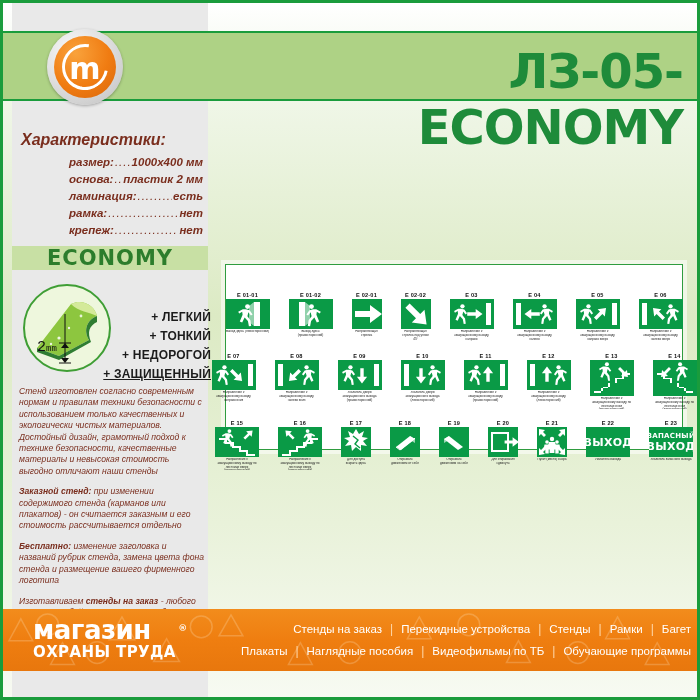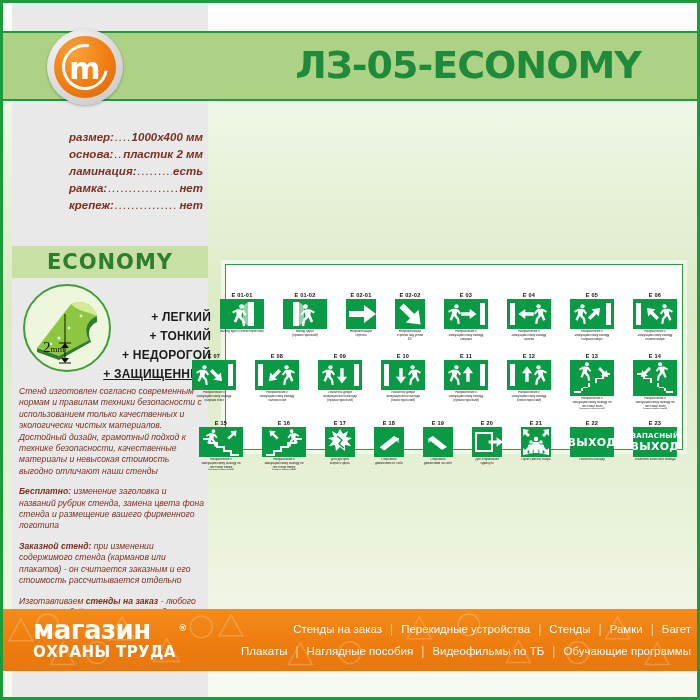--- a/index.html
+++ b/index.html
@@ -25,22 +25,22 @@
 
   
   .header-band {
     position: absolute; left: 0; right: 0; top: 28px; height: 70px;
     background: #aed285;
     border-top: 2px solid #1a9c3c;
     border-bottom: 2px solid #1a9c3c;
   }
   .header-title {
     position: absolute; left: 250px; top: 40px; width: 430px;
-    text-align: center;
-    font-size: 38px; font-weight: bold; letter-spacing: -1px;
+    text-align: right;
+    font-size: 48px; font-weight: bold; letter-spacing: -1px;
     color: #1e8b3a;
     font-family: "DejaVu Sans", sans-serif;
   }
 
   
   .logo {
     position: absolute; left: 44px; top: 26px;
     width: 76px; height: 76px; border-radius: 50%;
     background: radial-gradient(circle at 35% 30%, #fafafa, #d2d2d2 70%, #bdbdbd 100%);
     box-shadow: 0 1px 3px rgba(0,0,0,.3);
@@ -78,38 +78,38 @@
   }
   .spec-label { flex: 0 0 auto; }
   .spec-dots {
     flex: 1 1 auto; overflow: hidden; margin: 0 1px;
     letter-spacing: 1px; font-weight: normal;
   }
   .spec-val { flex: 0 0 auto; }
 
   
   .econ-band {
-    position: absolute; left: 9px; top: 243px; width: 196px; height: 32px;
+    position: absolute; left: 9px; top: 243px; width: 196px; height: 24px;
     background: #c8e0a4; display: flex; align-items: center; justify-content: center;
   }
   .econ-band span {
     font-size: 21px; font-weight: bold; letter-spacing: 1px; color: #2c7d2c;
     font-family: "DejaVu Sans", sans-serif;
   }
 
   
   .mat-wrap { position: absolute; left: 18px; top: 281px; width: 190px; height: 94px; }
   .mat-circle {
     position: absolute; left: 2px; top: 0; width: 88px; height: 88px;
     border-radius: 50%; border: 2px solid #3f9e35;
     background: #eef7dd; overflow: hidden;
   }
   .mat-label {
-    position: absolute; left: 18px; bottom: 14px;
-    font-size: 15px; color: #111; font-family: Liberation Serif, serif;
+    position: absolute; left: 12px; bottom: 14px;
+    font-size: 15px; color: #111; font-family: Liberation Mono, monospace;
   }
   .mat-label small { font-size: 9px; }
   .bullets {
     position: absolute; right: 0; top: 26px; text-align: right;
   }
   .bullets div {
     font-size: 12px; font-weight: bold; color: #1c1c1c;
     margin-bottom: 5px; letter-spacing: .2px;
   }
   .bullets div.underline span { text-decoration: underline; }
@@ -128,21 +128,21 @@
     position: absolute; left: 222px; top: 261px; width: 458px; height: 186px;
     background: #ffffff; border: 1.5px solid #2f9c3f;
     box-shadow: 0 0 0 4px rgba(255,255,255,.55);
   }
   .panel-title {
     position: absolute; right: 8px; top: 6px;
     font-size: 14.5px; font-weight: bold; letter-spacing: 2.4px;
     color: #111; font-family: "DejaVu Sans", sans-serif;
   }
   .rows { position: absolute; left: 5px; top: 26px; right: 5px; }
-  .row { display: flex; justify-content: flex-end; gap: 19px; margin-bottom: 10px; }
+  .row { display: flex; justify-content: center; gap: 19px; margin-bottom: 10px; }
   .cell { width: 49px; }
   .code {
     font-size: 5.6px; font-weight: bold; text-align: center;
     color: #111; height: 8px; line-height: 8px; letter-spacing: .2px;
   }
   .sign {
     width: 44px; height: 30px; margin: 0 auto;
     background: #0a9a46; position: relative; overflow: hidden;
   }
   .sign.sq { width: 30px; height: 30px; }
@@ -200,20 +200,21 @@
   <div class="logo">
     <div class="logo-inner">
       <div class="logo-ring"></div>
       <div class="logo-m">m</div>
     </div>
   </div>
 
   <div class="header-title">ЛЗ-05-ECONOMY</div>
 
   <div class="specs">
+    <div class="specs-title">Характеристики:</div>
     <div id="spec-rows">
         <div class="spec-row">
           <span class="spec-label">размер:</span>
           <span class="spec-dots">.....................................</span>
           <span class="spec-val">1000х400  мм</span>
         </div>
         <div class="spec-row">
           <span class="spec-label">основа:</span>
           <span class="spec-dots">.....................................</span>
           <span class="spec-val">пластик 2 мм</span>
@@ -265,22 +266,22 @@
     <div class="bullets" id="bullets">
         <div>+ ЛЕГКИЙ</div>
         <div>+ ТОНКИЙ</div>
         <div>+ НЕДОРОГОЙ</div>
         <div class="underline"><span>+ ЗАЩИЩЕННЫЙ</span></div>
       </div>
   </div>
 
   <div class="copy">
     <p>Стенд изготовлен согласно современным нормам и правилам техники безопасности с использованием только качественных и экологически чистых материалов. Достойный дизайн, грамотный подход к технике безопасности, качественные материалы и невысокая стоимость выгодно отличают наши стенды</p>
+    <p><b class="lead">Заказной стенд:</b><span> при изменении содержимого стенда (карманов или плакатов) - он считается заказным и его стоимость рассчитывается отдельно</span></p>
     <p><b class="lead">Бесплатно:</b><span> изменение заголовка и названий рубрик стенда, замена цвета фона стенда и размещение вашего фирменного логотипа</span></p>
-    <p><b class="lead">Заказной стенд:</b><span> при изменении содержимого стенда (карманов или плакатов) - он считается заказным и его стоимость рассчитывается отдельно</span></p>
     <p><span>Изготавливаем </span><b>стенды на заказ</b><span> - любого размера, любой комплектации, любого дизайна и оформления</span></p>
   </div>
 
   <div class="panel">
     <div class="rows" id="sign-rows">
         <div class="row">
           <div class="cell">
             <div class="code">E 01-01</div>
             <div class="sign ">
               <svg viewBox="0 0 30 30">

